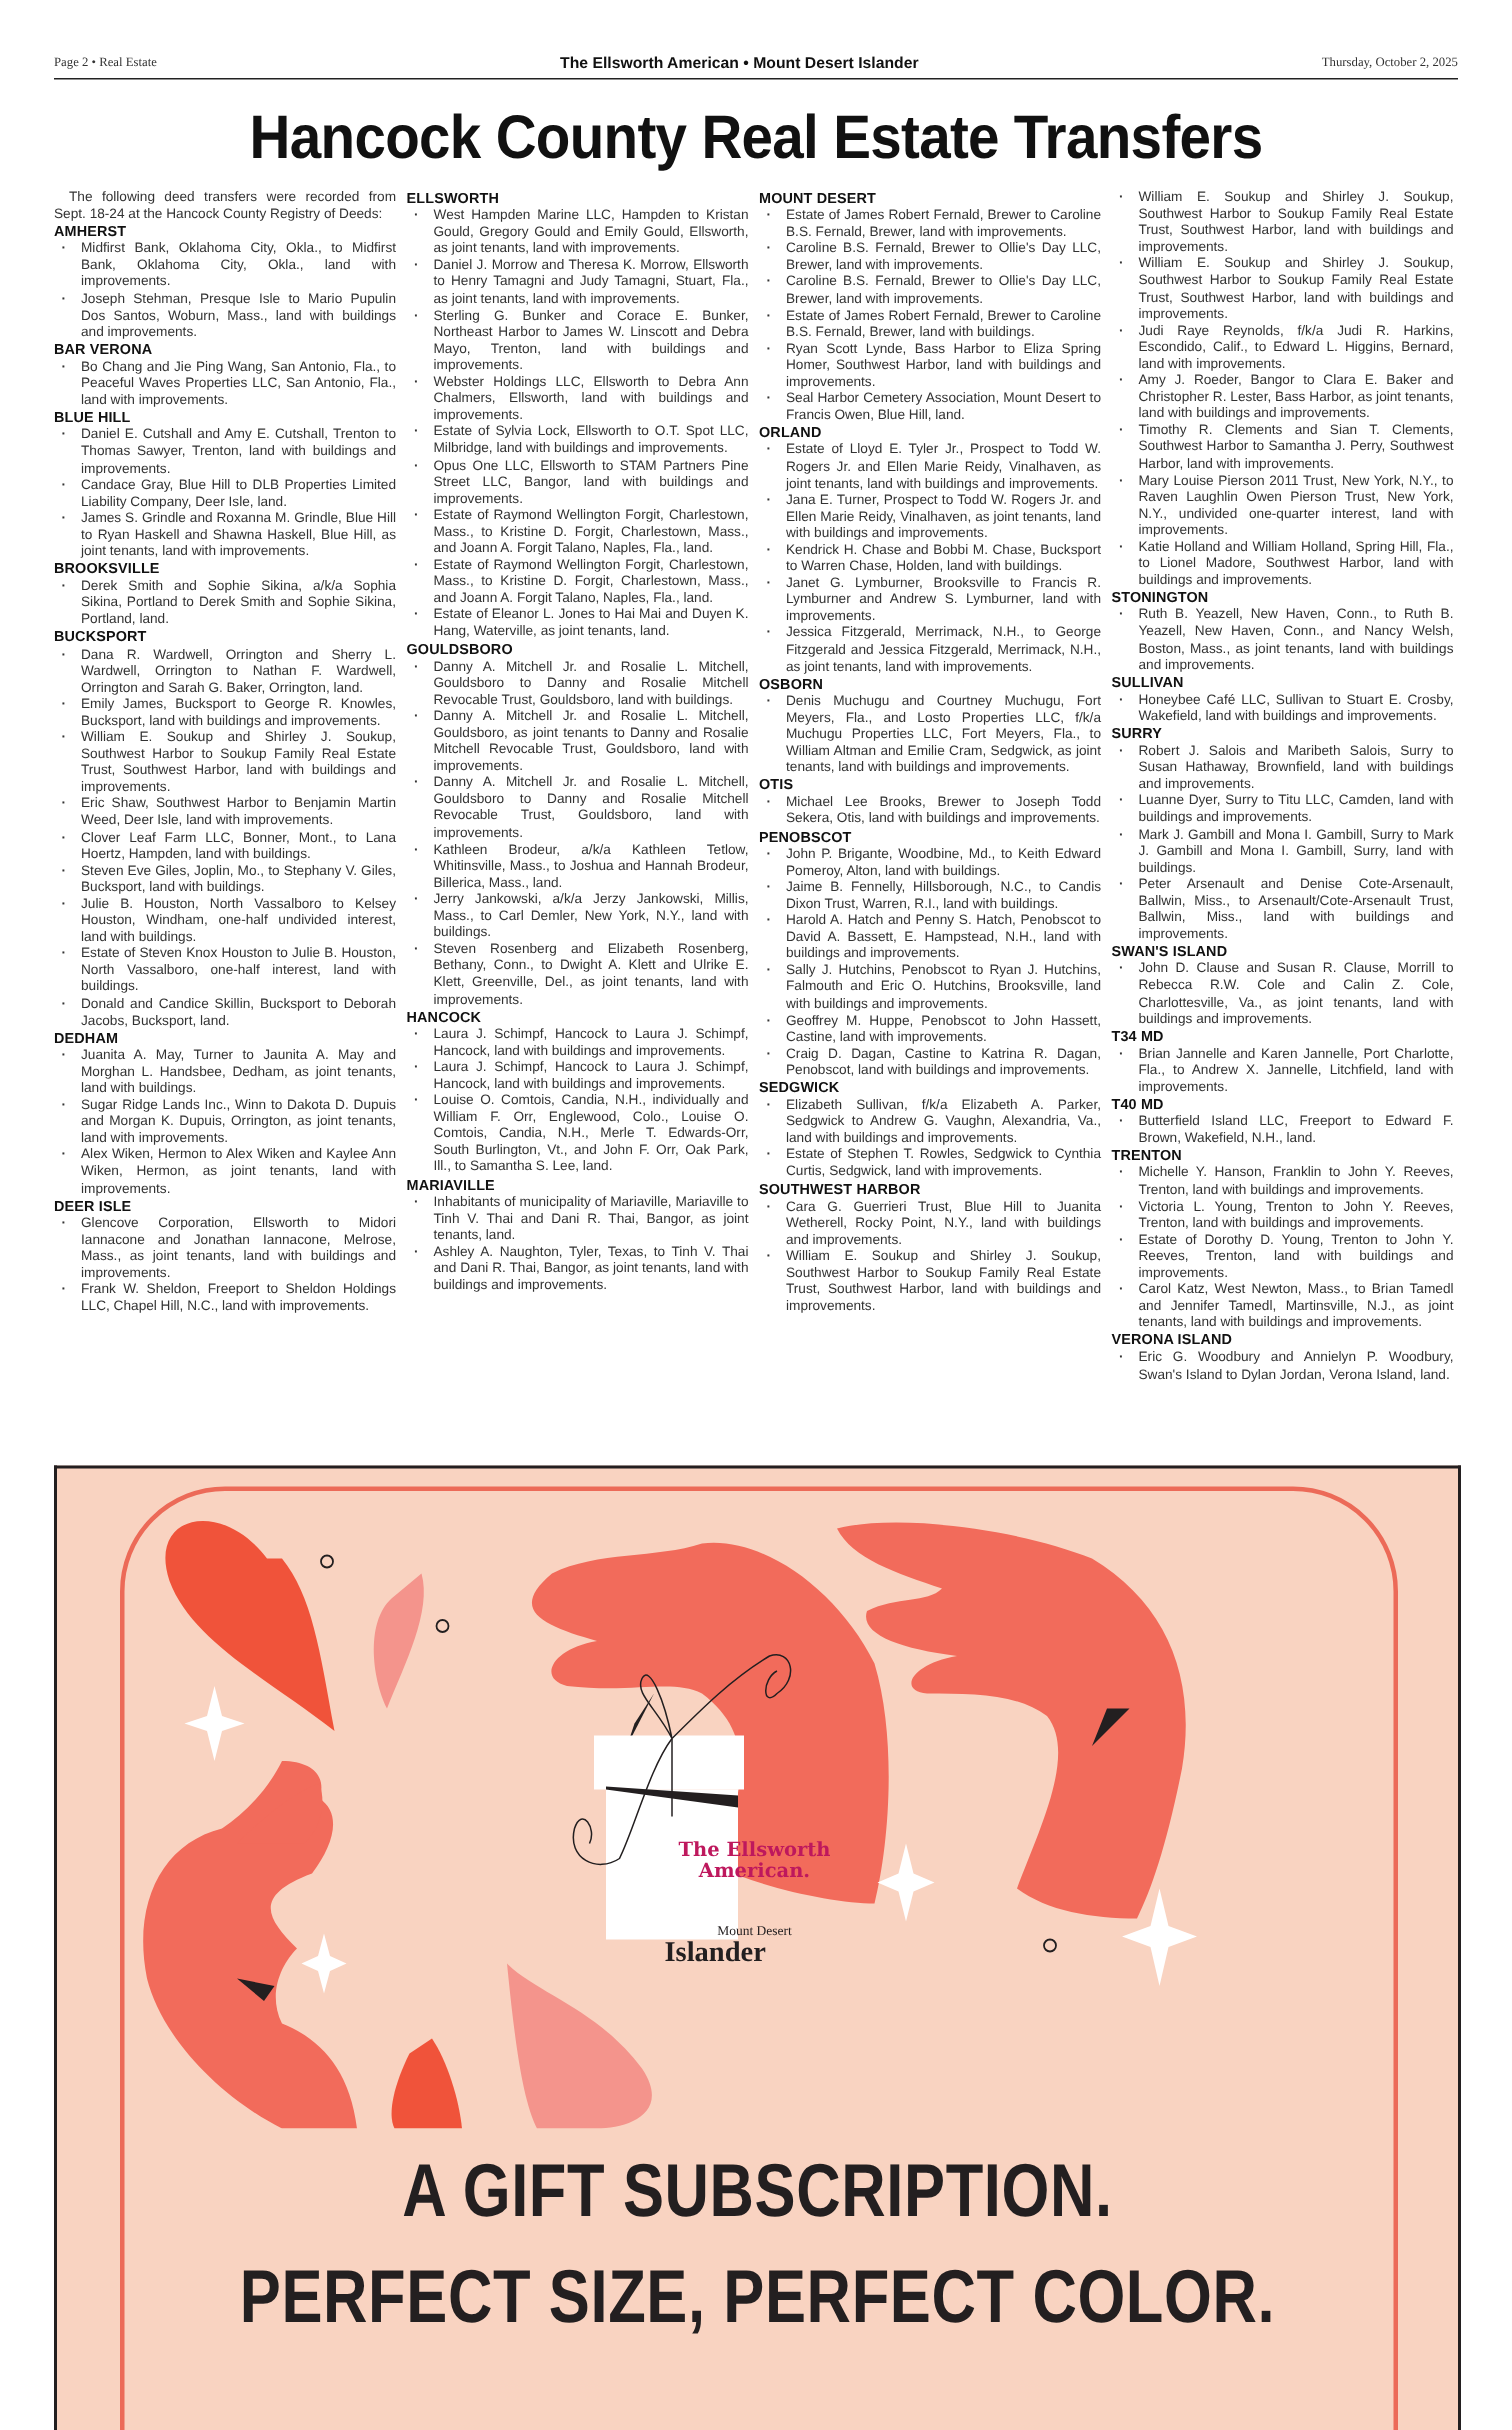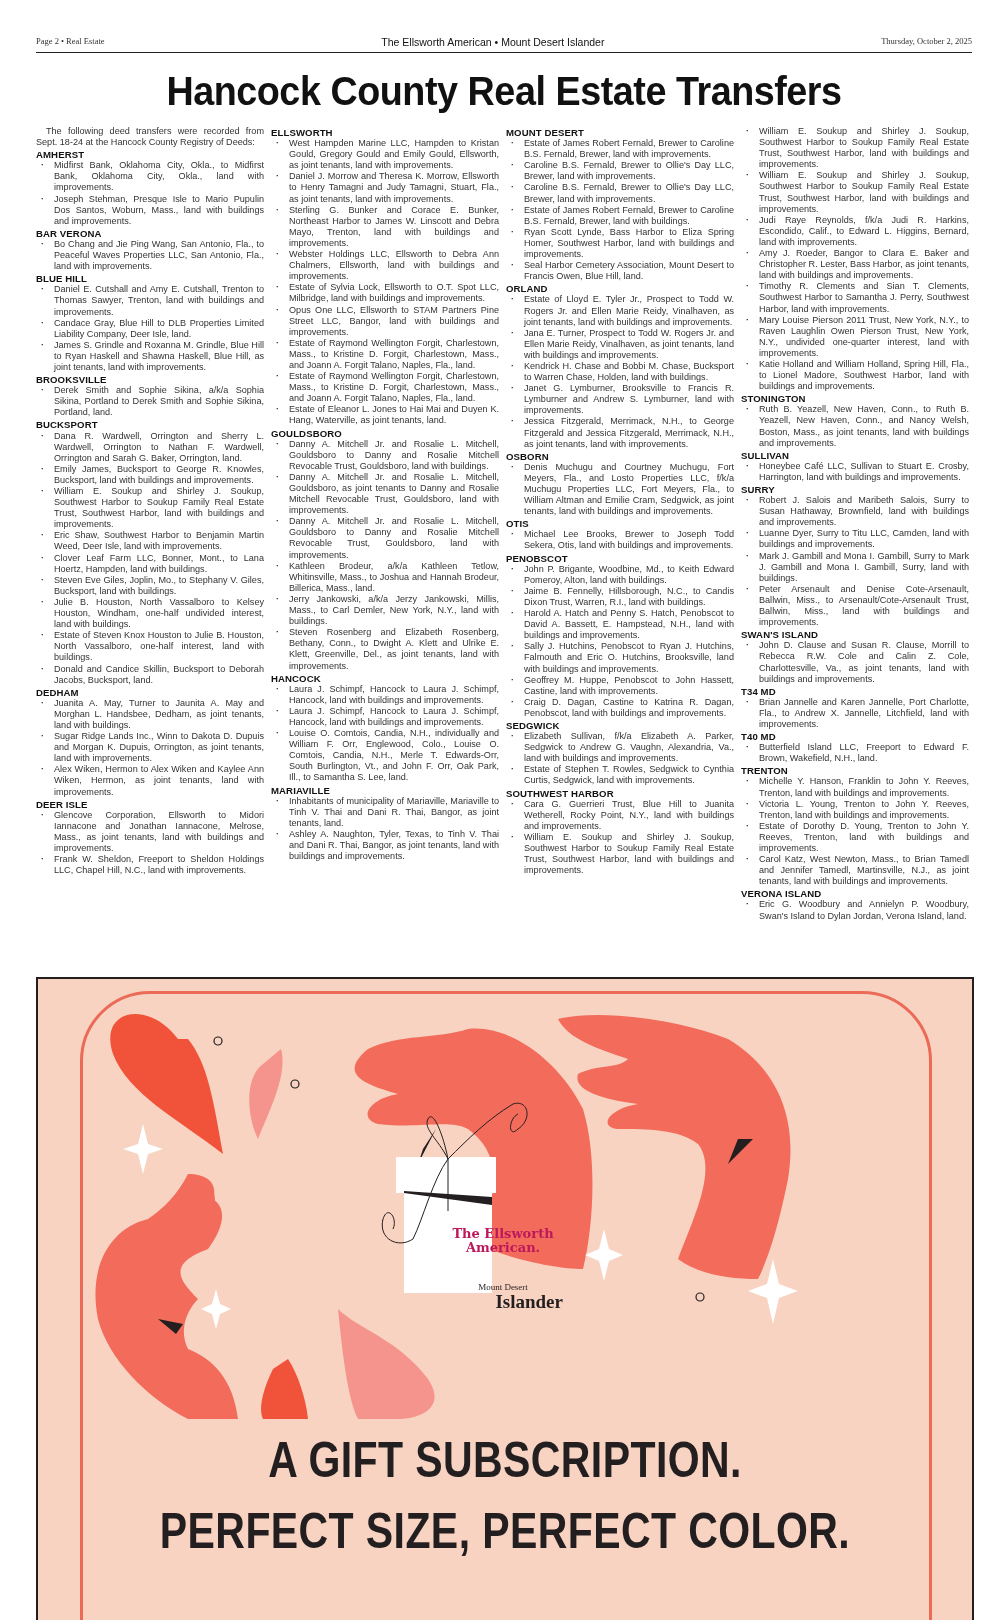--- a/index.html
+++ b/index.html
@@ -1,37 +1,37 @@
 <!DOCTYPE html>
 <html><head>
 <meta charset="utf-8">
 <style>
   html, body { margin: 0; padding: 0; background: #ffffff; }
   body { width: 1008px; height: 1620px; position: relative; overflow: hidden; font-family: "Liberation Sans", sans-serif; color: #2a2a2a; }
 
   .masthead { position: absolute; left: 36px; right: 36px; top: 36px; height: 14px; border-bottom: 1.5px solid #222; display: flex; justify-content: space-between; align-items: flex-start; padding-bottom: 2px; }
   .mh-left, .mh-right { font-family: "Liberation Serif", serif; font-size: 8.5px; color: #333; }
-  .mh-center { font-family: "Liberation Sans", sans-serif; font-weight: normal; font-size: 10.5px; color: #111; }
+  .mh-center { font-family: "Liberation Sans", sans-serif; font-weight: bold; font-size: 10.5px; color: #111; }
 
   .headline { position: absolute; left: 0; right: 0; top: 68px; text-align: center; font-family: "Liberation Sans", sans-serif; font-weight: bold; font-size: 41px; letter-spacing: -0.5px; color: #111; transform: scaleX(0.92); }
 
   .columns { position: absolute; left: 36px; top: 126px; width: 936px; display: flex; gap: 7px; }
   .col { width: 228px; font-size: 9.1px; line-height: 11.1px; color: #333; }
   .intro { text-indent: 10px; text-align: justify; margin: 0; }
   .town { font-weight: bold; font-size: 9.6px; color: #111; margin: 1px 0 0 0; letter-spacing: 0.1px; }
   .entries { list-style: none; margin: 0; padding: 0; }
   .entry { position: relative; padding-left: 18px; text-align: justify; hyphens: auto; }
   .entry::before { content: "·"; position: absolute; left: 5px; top: 0; font-weight: bold; }
 
   .ad { position: absolute; left: 36px; top: 977px; width: 934px; height: 643px; border: 2px solid #231f20; border-bottom: none; background: #f9d3c1; overflow: hidden; }
   .ad-frame { position: absolute; left: 42px; top: 12px; width: 846px; height: 700px; border: 3px solid #ec6a58; border-radius: 70px; }
   .ad-art { position: absolute; left: 0; top: 0; width: 934px; height: 440px; }
   .logo-ea { position: absolute; left: 405px; top: 248px; width: 120px; text-align: center; font-family: "DejaVu Serif", serif; font-weight: bold; font-size: 13px; line-height: 14px; color: #be185d; }
   .logo-mdi-small { position: absolute; left: 405px; top: 303px; width: 120px; text-align: center; font-family: "Liberation Serif", serif; font-size: 9px; color: #231f20; }
-  .logo-mdi-big { position: absolute; left: 405px; top: 312px; width: 120px; text-align: right; font-family: "Liberation Serif", serif; font-weight: bold; font-size: 19px; color: #231f20; }
+  .logo-mdi-big { position: absolute; left: 405px; top: 312px; width: 120px; text-align: left; font-family: "Liberation Serif", serif; font-weight: bold; font-size: 19px; color: #231f20; }
   .ad-line1, .ad-line2 { position: absolute; left: 0; right: 0; text-align: center; font-family: "Liberation Sans", sans-serif; font-weight: bold; color: #231f20; transform: scaleX(0.82); letter-spacing: 0.5px; }
   .ad-line1 { top: 452px; font-size: 50px; }
   .ad-line2 { top: 523px; font-size: 50px; }
 </style>
 </head>
 <body>
 
 <div class="masthead">
   <span class="mh-left">Page 2 • Real Estate</span>
   <span class="mh-center">The Ellsworth American • Mount Desert Islander</span>
@@ -175,21 +175,21 @@
         <li class="entry">Timothy R. Clements and Sian T. Clements, Southwest Harbor to Samantha J. Perry, Southwest Harbor, land with improvements.</li>
         <li class="entry">Mary Louise Pierson 2011 Trust, New York, N.Y., to Raven Laughlin Owen Pierson Trust, New York, N.Y., undivided one-quarter interest, land with improvements.</li>
         <li class="entry">Katie Holland and William Holland, Spring Hill, Fla., to Lionel Madore, Southwest Harbor, land with buildings and improvements.</li>
       </ul>
       <div class="town">STONINGTON</div>
       <ul class="entries">
         <li class="entry">Ruth B. Yeazell, New Haven, Conn., to Ruth B. Yeazell, New Haven, Conn., and Nancy Welsh, Boston, Mass., as joint tenants, land with buildings and improvements.</li>
       </ul>
       <div class="town">SULLIVAN</div>
       <ul class="entries">
-        <li class="entry">Honeybee Café LLC, Sullivan to Stuart E. Crosby, Harrington, land with buildings and improvements.</li>
+        <li class="entry">Honeybee Café LLC, Sullivan to Stuart E. Crosby, Wakefield, land with buildings and improvements.</li>
       </ul>
       <div class="town">SURRY</div>
       <ul class="entries">
         <li class="entry">Robert J. Salois and Maribeth Salois, Surry to Susan Hathaway, Brownfield, land with buildings and improvements.</li>
         <li class="entry">Luanne Dyer, Surry to Titu LLC, Camden, land with buildings and improvements.</li>
         <li class="entry">Mark J. Gambill and Mona I. Gambill, Surry to Mark J. Gambill and Mona I. Gambill, Surry, land with buildings.</li>
         <li class="entry">Peter Arsenault and Denise Cote-Arsenault, Ballwin, Miss., to Arsenault/Cote-Arsenault Trust, Ballwin, Miss., land with buildings and improvements.</li>
       </ul>
       <div class="town">SWAN'S ISLAND</div>
       <ul class="entries">

